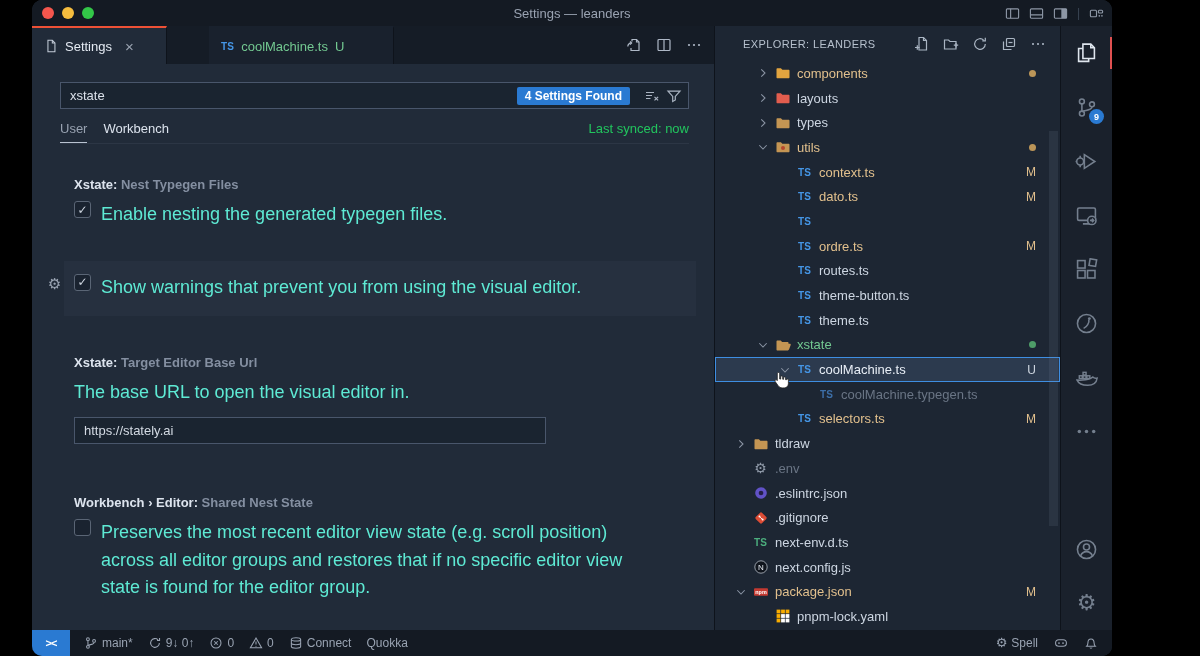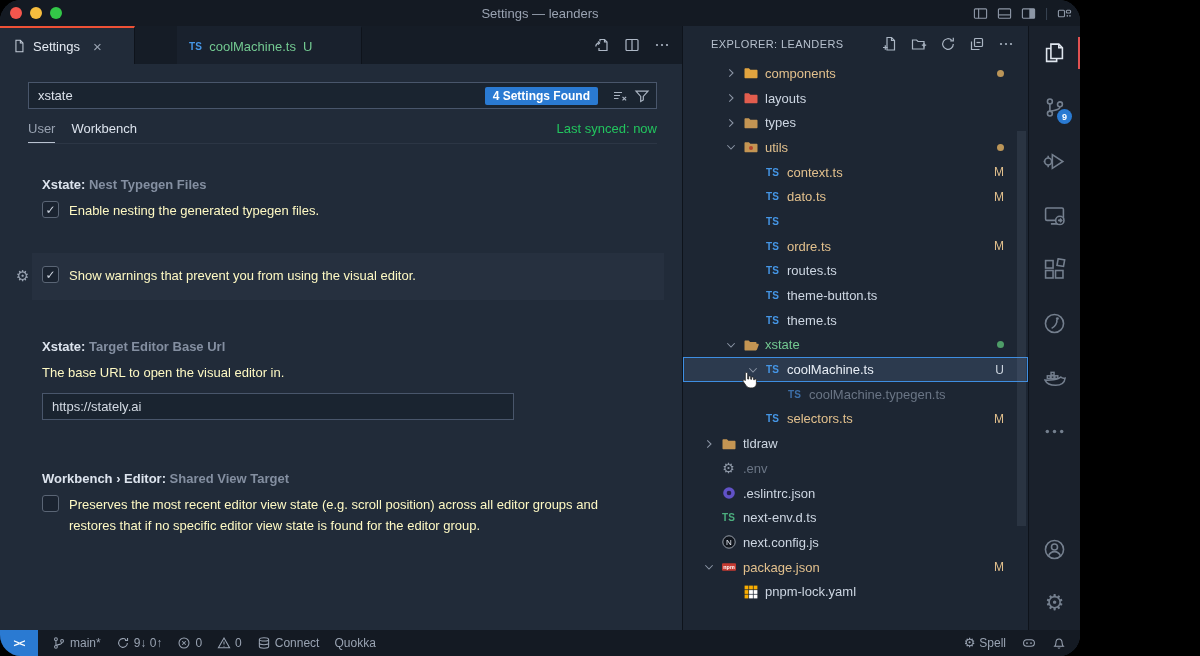--- a/index.html
+++ b/index.html
@@ -1,18 +1,18 @@
 <!DOCTYPE html>
 <html><head>
 <meta charset="utf-8">
 <style>
   * { margin:0; padding:0; box-sizing:border-box; }
   html,body { background:#000; font-family:"Liberation Sans","DejaVu Sans",sans-serif; }
-  .window { position:relative; width:1080px; height:656px; border-radius:21px; overflow:hidden;
-            background:#212b39; color:#cdd6e2; font-size:13px; }
+  .window { position:relative; width:1080px; height:656px; border-radius:10px; overflow:hidden;
+            background:#212b39; color:#cdd6e2; font-size:13px;margin-left:32px; }
 
   
   .titlebar { position:relative; height:26px; background:#141a23; display:flex; align-items:center; }
   .lights { position:absolute; left:10px; top:7px; display:flex; gap:8px; }
   .light { width:12px; height:12px; border-radius:50%; }
   .light.r { background:#f5564d; } .light.y { background:#f6bd3e; } .light.g { background:#33c748; }
   .win-title { flex:1; text-align:center; color:#9aa3b2; font-size:13px; }
   .layout-icons { position:absolute; right:8px; top:0; height:26px; display:flex; align-items:center; gap:9px; color:#8d97a6; }
   .layout-icons .sep { color:#3a4554; font-size:12px; }
   .layout-icons svg { width:15px; height:15px; display:block; }
@@ -48,21 +48,21 @@
   .synced { margin-left:auto; color:#22c55e; font-size:13px; }
 
   .settings-list { position:absolute; left:32px; right:18px; top:100px; }
   .setting-item { position:relative; padding:13px 10px 14px 10px; }
   .setting-item.highlight { background:#26303f; }
   .s-title { font-size:13px; margin-bottom:9px; }
   .s-cat { color:#dde4ee; font-weight:bold; } .s-name { color:#848fa1; font-weight:bold; }
   .s-row { display:flex; gap:10px; align-items:flex-start; }
   .checkbox { width:17px; height:17px; flex:none; border:1px solid #5a6575; border-radius:3px; background:#1a2330;
               display:flex; align-items:center; justify-content:center; color:#cfd6e0; font-size:12px; margin-top:0px; }
-  .s-desc { color:#fef9c3; font-size:13px; line-height:1.55; max-width:556px; }
+  .s-desc { color:#5eead4; font-size:18px; line-height:1.55; max-width:556px; }
   .s-input { margin-top:10px; width:472px; height:27px; background:#1a2430; border:1px solid #49566b;
              color:#d3dae3; font-size:13px; font-family:inherit; padding:0 9px; outline:none; display:block; }
   .row-gear { position:absolute; left:-16px; top:14px; color:#9aa4b3; font-size:15px; }
   .gap-a { height:18px; } .gap-b { height:26px; } .gap-c { height:24px; }
 
   
   .explorer { flex:1; background:#1d2633; position:relative; overflow:hidden; }
   .exp-header { height:35px; display:flex; align-items:center; padding:0 14px 0 28px; }
   .exp-title { font-size:11px; letter-spacing:.4px; color:#b6c0cd; }
   .exp-actions { margin-left:auto; display:flex; gap:13px; color:#aab5c3; }
@@ -231,21 +231,21 @@
               </div>
             </div>
             <div class="gap-b"></div>
             <div class="setting-item">
               <div class="s-title"><span class="s-cat">Xstate: </span><span class="s-name">Target Editor Base Url</span></div>
               <div class="s-desc">The base URL to open the visual editor in.</div>
               <input class="s-input" value="https://stately.ai" style="">
             </div>
             <div class="gap-c"></div>
             <div class="setting-item">
-              <div class="s-title"><span class="s-cat">Workbench › Editor: </span><span class="s-name">Shared View Target</span></div>
+              <div class="s-title"><span class="s-cat">Workbench › Editor: </span><span class="s-name">Shared Nest State</span></div>
               <div class="s-row">
                 <span class="checkbox"></span>
                 <div class="s-desc">Preserves the most recent editor view state (e.g. scroll position) across all editor groups and restores that if no specific editor view state is found for the editor group.</div>
               </div>
             </div>
           </div>
       </div>
     </div>
 
     <div class="explorer">
@@ -457,20 +457,32 @@
           </div>
           <div class="trow" style="padding-left: 16px;">
             <span class="chev"></span>
             <span class="ficon">
               <svg viewBox="0 0 16 16">
                 <circle cx="8" cy="8" r="5.8" fill="#6152c7"></circle>
                 <circle cx="8" cy="8" r="2.3" fill="#241f46"></circle>
               </svg>
             </span>
             <span class="flabel c-default">.eslintrc.json</span>
+          </div>
+          <div class="trow" style="padding-left: 16px;">
+            <span class="chev"></span>
+            <span class="ficon">
+              <svg viewBox="0 0 16 16">
+                <rect x="3.6" y="3.6" width="8.8" height="8.8" rx="1.6" transform="rotate(45 8 8)" fill="#dd4c35"></rect>
+                <circle cx="6.5" cy="6.5" r="1" fill="#fff"></circle>
+                <circle cx="9.6" cy="9.6" r="1" fill="#fff"></circle>
+                <path d="M7.2 7.2l1.7 1.7" stroke="#fff" stroke-width="1"></path>
+              </svg>
+            </span>
+            <span class="flabel c-default">.gitignore</span>
           </div>
           <div class="trow" style="padding-left: 16px;">
             <span class="chev"></span>
             <span class="ficon">
               <span class="tsicon green">TS</span>
             </span>
             <span class="flabel c-default">next-env.d.ts</span>
           </div>
           <div class="trow" style="padding-left: 16px;">
             <span class="chev"></span>

